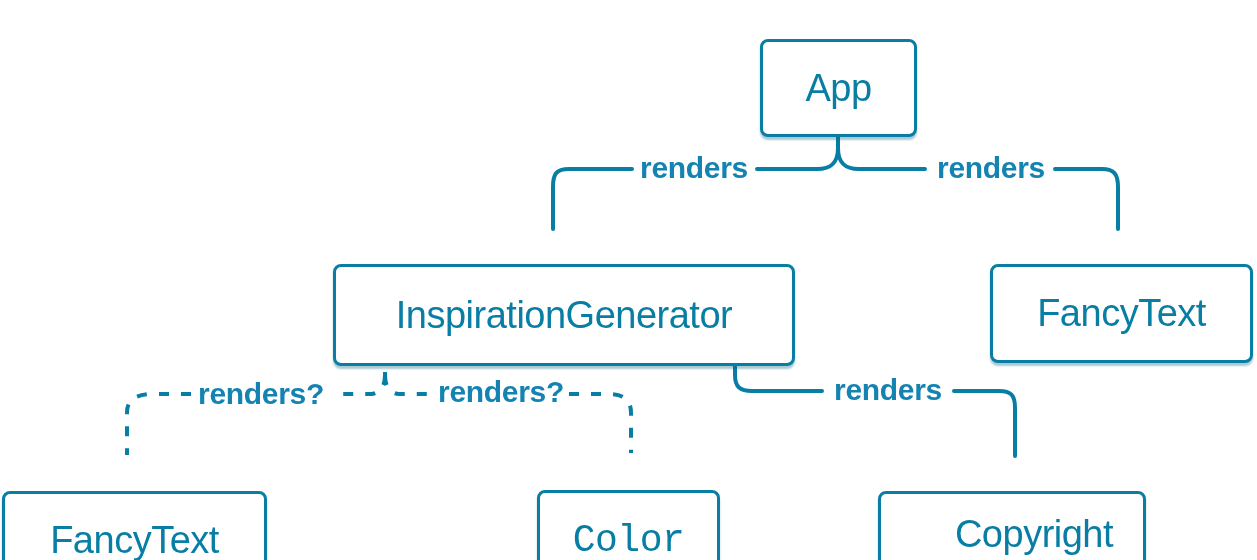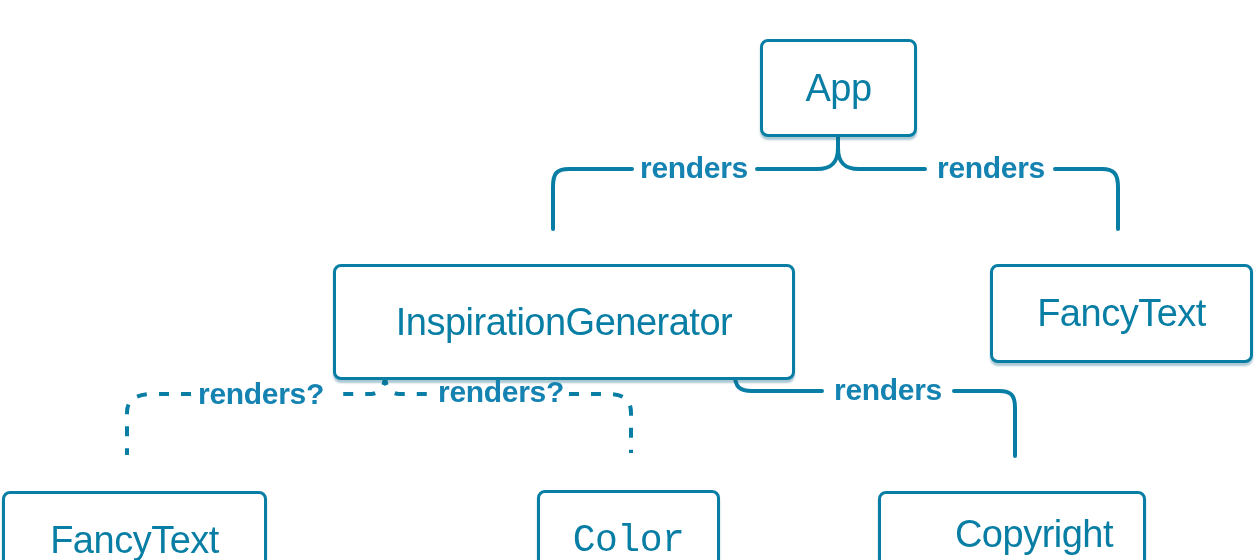--- a/index.html
+++ b/index.html
@@ -45,21 +45,21 @@
     align-items: center;
     justify-content: center;
     color: var(--accent, #087EA4);
     font-size: 38px;
     font-weight: 500;
     letter-spacing: -0.5px;
     white-space: nowrap;
     margin-top: 36px;
   }
   .node-app            { left: 760px; top: 3px;   width: 157px; height: 98px;  }
-  .node-ig             { left: 333px; top: 228px; width: 462px; height: 116px;  }
+  .node-ig             { left: 333px; top: 228px; width: 462px; height: 102px;  }
   .node-fancy-top      { left: 990px; top: 228px; width: 263px; height: 99px;  }
   .node-fancy-bottom   { left: 2px;   top: 455px; width: 265px; height: 98px;  }
   .node-color          { left: 537px; top: 454px; width: 183px; height: 100px; font-family: Liberation Mono, monospace; }
   .node-copyright      { left: 878px; top: 455px; width: 268px; height: 86px; padding-left: 44px;  }
   .edge-label {
     position: absolute;
     transform: translate(-50%, -50%);
     color: var(--edge-label, #1583B1);
     font-size: 30px;
     font-weight: 600;

